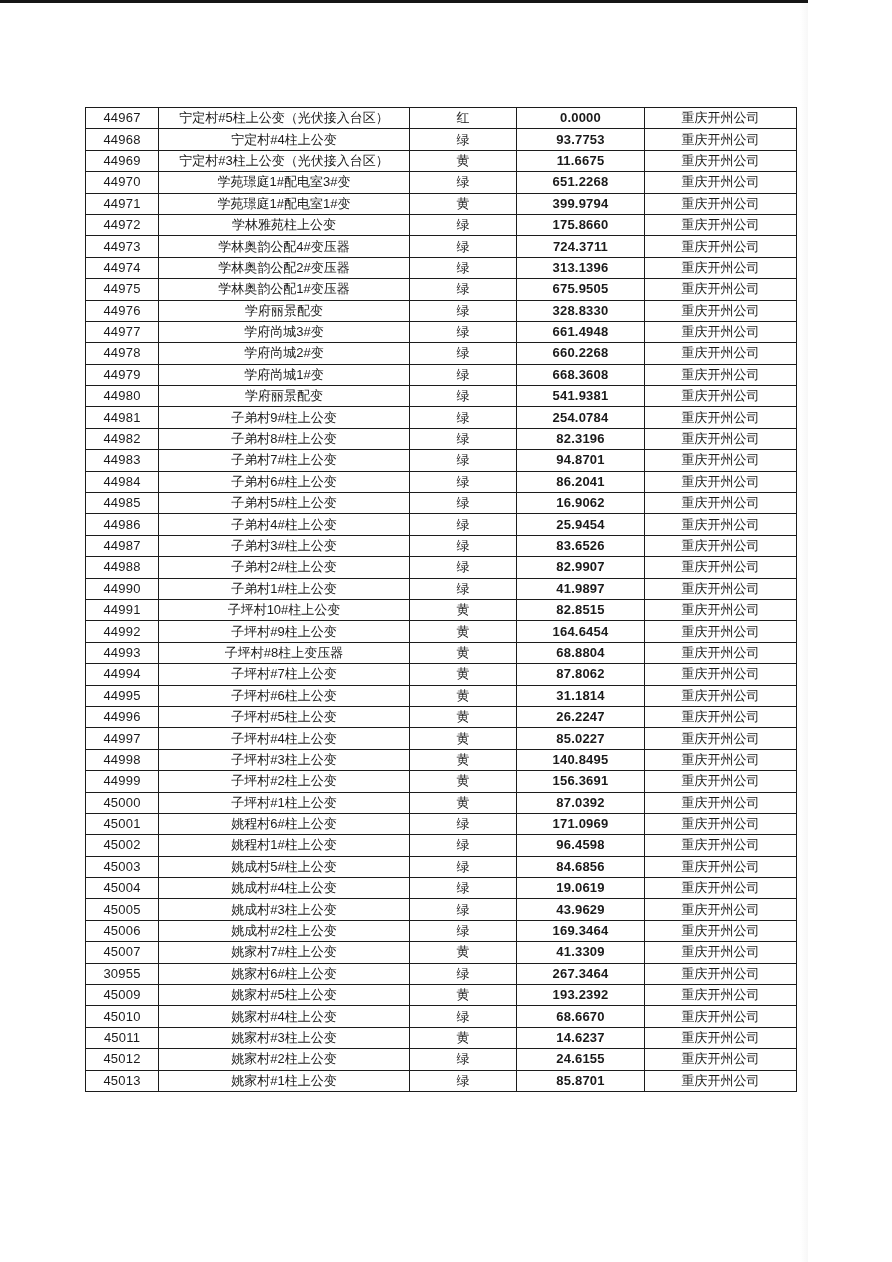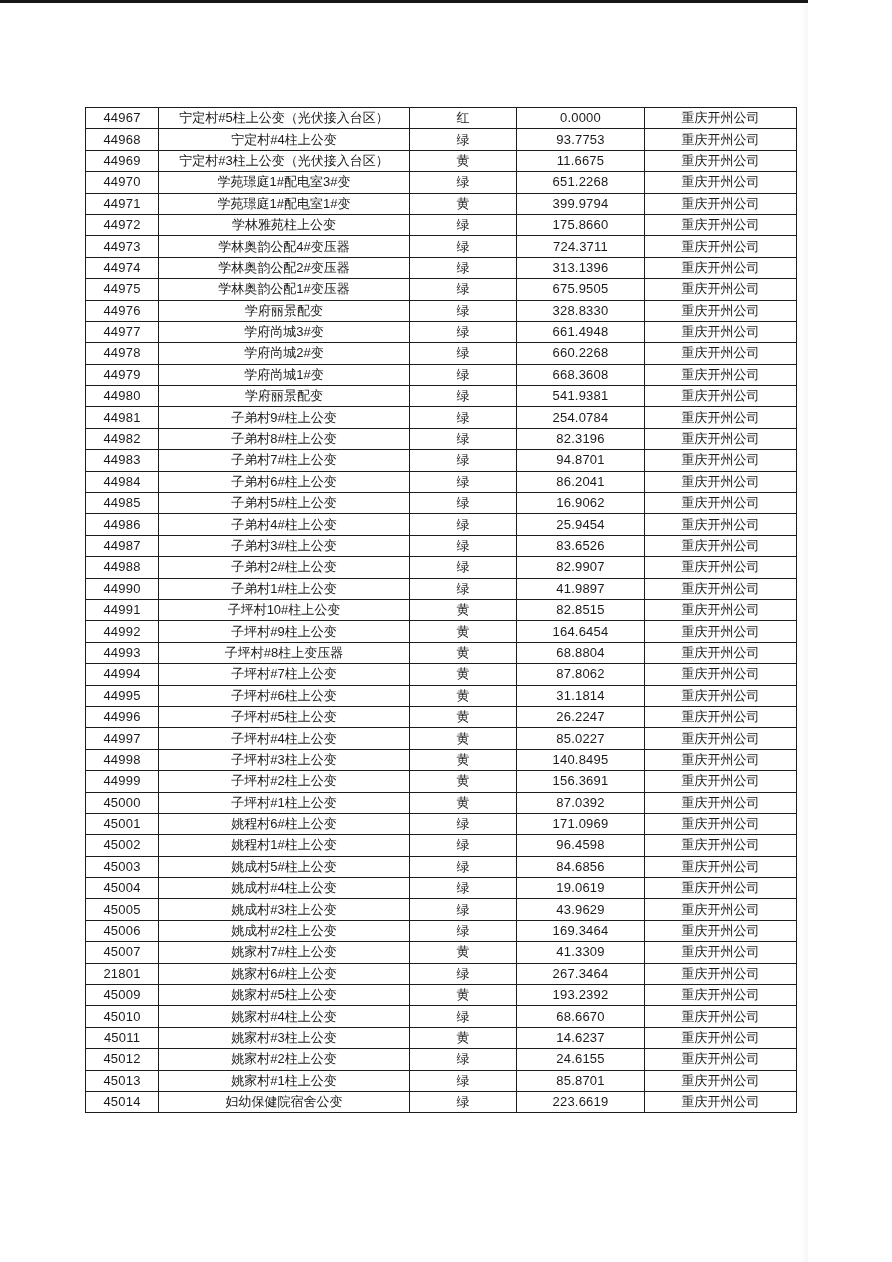--- a/index.html
+++ b/index.html
@@ -49,21 +49,21 @@
     padding: 0 2px;
     font-size: 13px;
     line-height: 20px;
     color: #1a1a1a;
     text-align: center;
     vertical-align: middle;
     white-space: nowrap;
     overflow: hidden;
   }
   td.col-id      { letter-spacing: 0.2px; }
-  td.col-value   { letter-spacing: 0.2px; }
+  td.col-value   { letter-spacing: 0.2px; font-weight: bold; }
 </style>
 </head>
 <body>
 
 <div class="page">
   <div class="top-bar" style="background: rgb(22, 22, 22);"></div>
   <div class="table-wrap">
     <table class="data-table">
       <colgroup>
         <col style="width:73px">
@@ -347,21 +347,21 @@
             <td class="col-company">重庆开州公司</td>
           </tr>
           <tr>
             <td class="col-id">45007</td>
             <td class="col-name">姚家村7#柱上公变</td>
             <td class="col-status">黄</td>
             <td class="col-value">41.3309</td>
             <td class="col-company">重庆开州公司</td>
           </tr>
           <tr>
-            <td class="col-id">21801</td>
+            <td class="col-id">30955</td>
             <td class="col-name">姚家村6#柱上公变</td>
             <td class="col-status">绿</td>
             <td class="col-value">267.3464</td>
             <td class="col-company">重庆开州公司</td>
           </tr>
           <tr>
             <td class="col-id">45009</td>
             <td class="col-name">姚家村#5柱上公变</td>
             <td class="col-status">黄</td>
             <td class="col-value">193.2392</td>
@@ -386,26 +386,19 @@
             <td class="col-name">姚家村#2柱上公变</td>
             <td class="col-status">绿</td>
             <td class="col-value">24.6155</td>
             <td class="col-company">重庆开州公司</td>
           </tr>
           <tr>
             <td class="col-id">45013</td>
             <td class="col-name">姚家村#1柱上公变</td>
             <td class="col-status">绿</td>
             <td class="col-value">85.8701</td>
-            <td class="col-company">重庆开州公司</td>
-          </tr>
-          <tr>
-            <td class="col-id">45014</td>
-            <td class="col-name">妇幼保健院宿舍公变</td>
-            <td class="col-status">绿</td>
-            <td class="col-value">223.6619</td>
             <td class="col-company">重庆开州公司</td>
           </tr>
         </tbody>
     </table>
   </div>
   <div class="edge-shade"></div>
 </div>
 
 </body></html>

